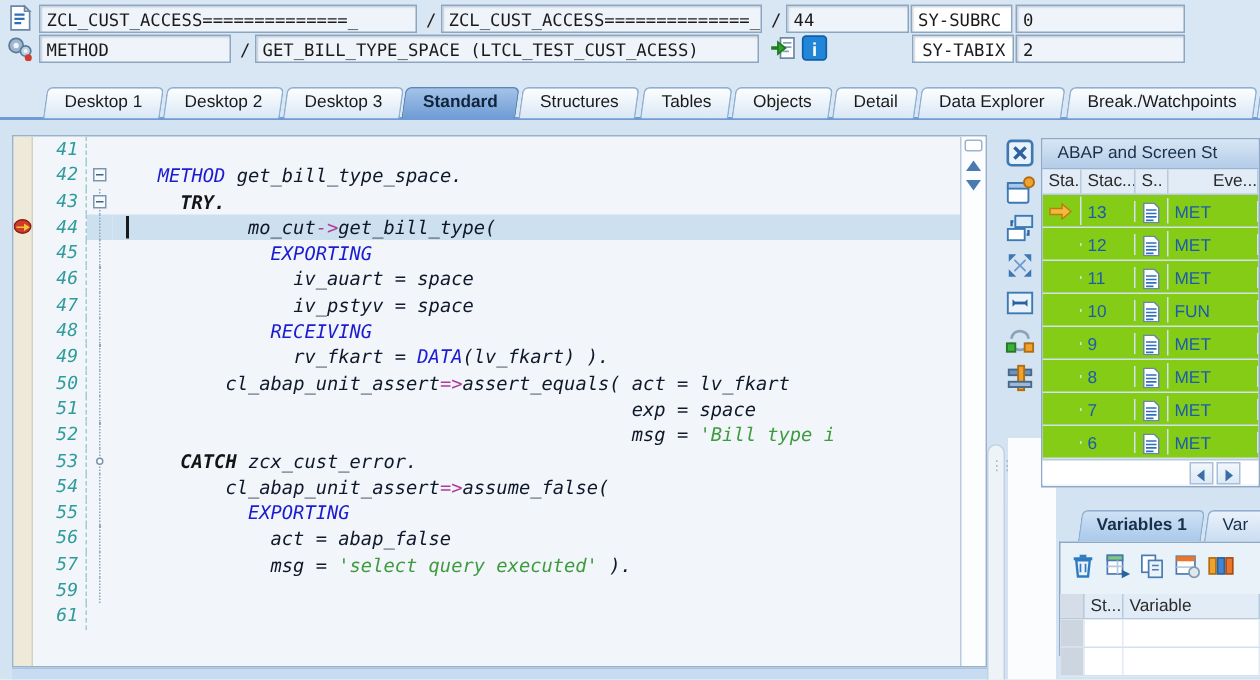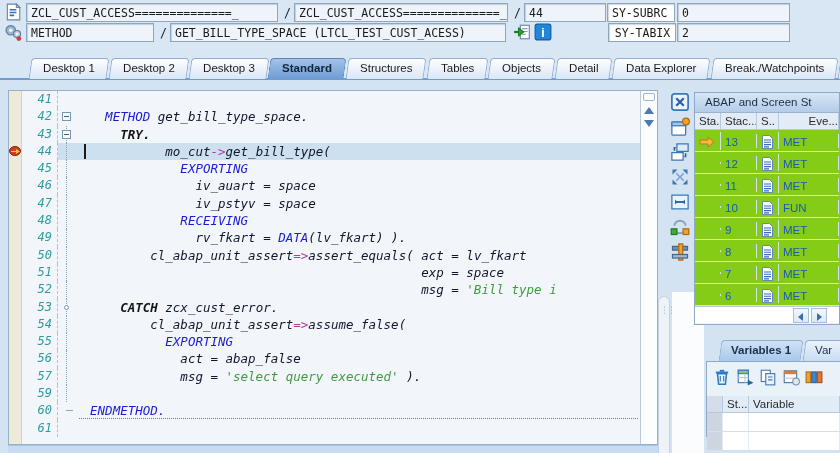--- a/index.html
+++ b/index.html
@@ -307,27 +307,20 @@
       <div class="code-line">
         <span class="ln">57</span>
         <span class="fold foldline"></span>
         <pre class="ct"><span class="seg-p">              </span><span class="seg-p">msg = </span><span class="seg-s">'select query executed'</span><span class="seg-p"> ).</span></pre>
       </div>
       <div class="code-line">
         <span class="ln">59</span>
         <span class="fold foldline"></span>
         <pre class="ct"></pre>
       </div>
-      <div class="code-line method-sep">
-        <span class="ln">60</span>
-        <span class="fold">
-          <span class="fm-tick"></span>
-        </span>
-        <pre class="ct"><span class="seg-p">  </span><span class="seg-k">ENDMETHOD.</span></pre>
-      </div>
       <div class="code-line">
         <span class="ln">61</span>
         <span class="fold"></span>
         <pre class="ct"></pre>
       </div>
     </div>
   <div class="ed-scroll">
     <div class="ed-thumb"></div>
     <div class="arrow-btn arr-up"></div>
     <div class="arrow-btn arr-down"></div>

